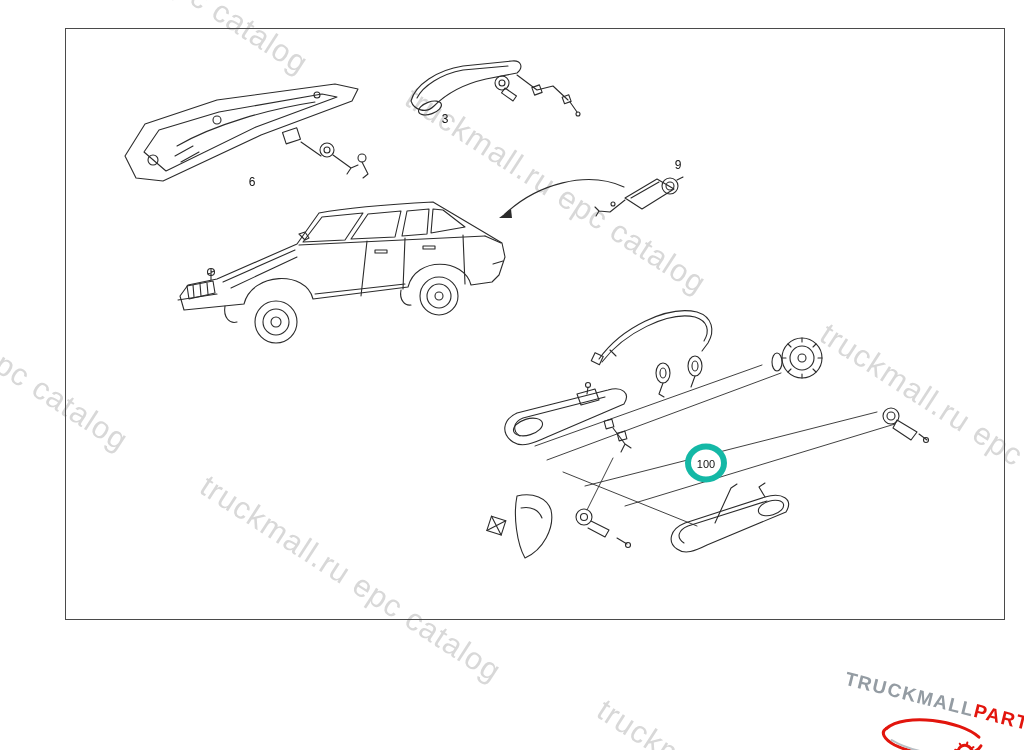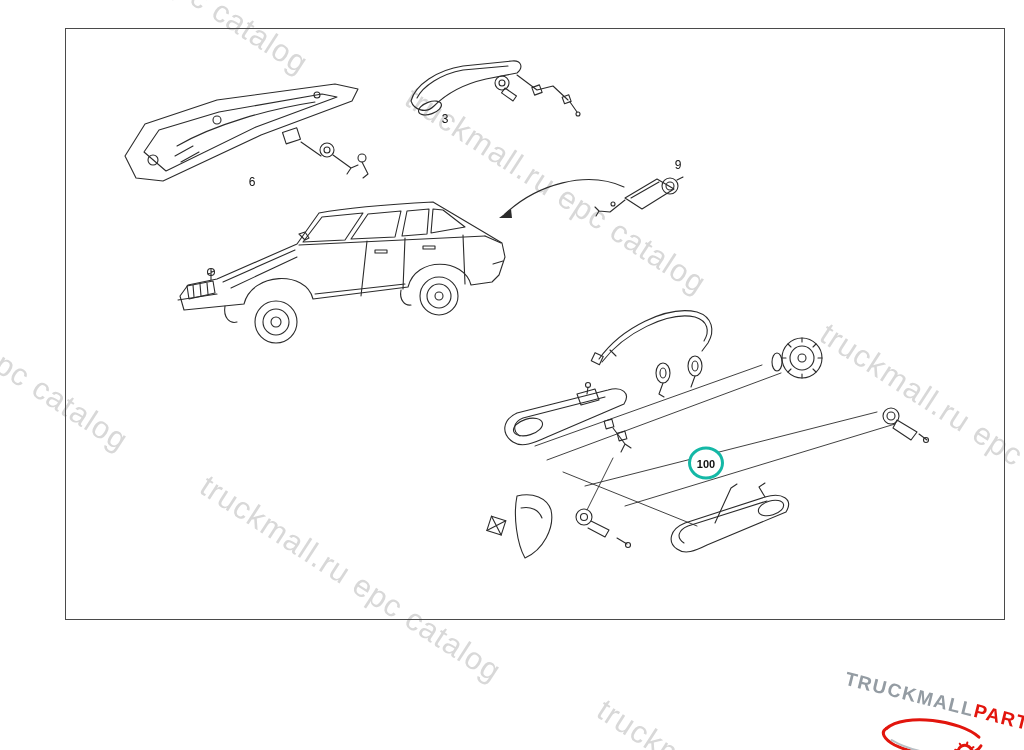--- a/index.html
+++ b/index.html
@@ -7,22 +7,22 @@
         font-family:"Liberation Sans",sans-serif;}
   .wm-layer{position:absolute;inset:0;z-index:1;}
   .wm{position:absolute;white-space:nowrap;font-size:31px;letter-spacing:1px;
       transform-origin:left top;user-select:none;}
   .frame{position:absolute;left:65px;top:28px;width:938px;height:590px;
          border:1px solid #4a4a4a;z-index:2;}
   .art{position:absolute;left:65px;top:28px;z-index:3;color:#2b2b2b;}
   .art *{vector-effect:non-scaling-stroke;}
   .label-layer{position:absolute;inset:0;z-index:4;}
   .part-label{position:absolute;font-size:12px;color:#111;transform:translate(-50%,-50%);}
-  .part-label.circled{width:30px;height:27px;border:3px solid #14b8a6;border-radius:50%;
-      background:#fff;display:flex;align-items:center;justify-content:center;font-size:11px;font-weight:bold;}
+  .part-label.circled{width:30px;height:27px;border:6px solid #14b8a6;border-radius:50%;
+      background:#fff;display:flex;align-items:center;justify-content:center;font-size:11px;}
   .logo{position:absolute;left:848px;top:668px;z-index:5;transform:rotate(14deg);
         transform-origin:left top;font-weight:bold;font-size:19px;letter-spacing:1.5px;
         white-space:nowrap;}
   .logo-swoosh{position:absolute;left:880px;top:696px;z-index:5;transform:rotate(14deg);
         transform-origin:left top;}
 </style>
 </head>
 <body>
 
 <div class="page">

